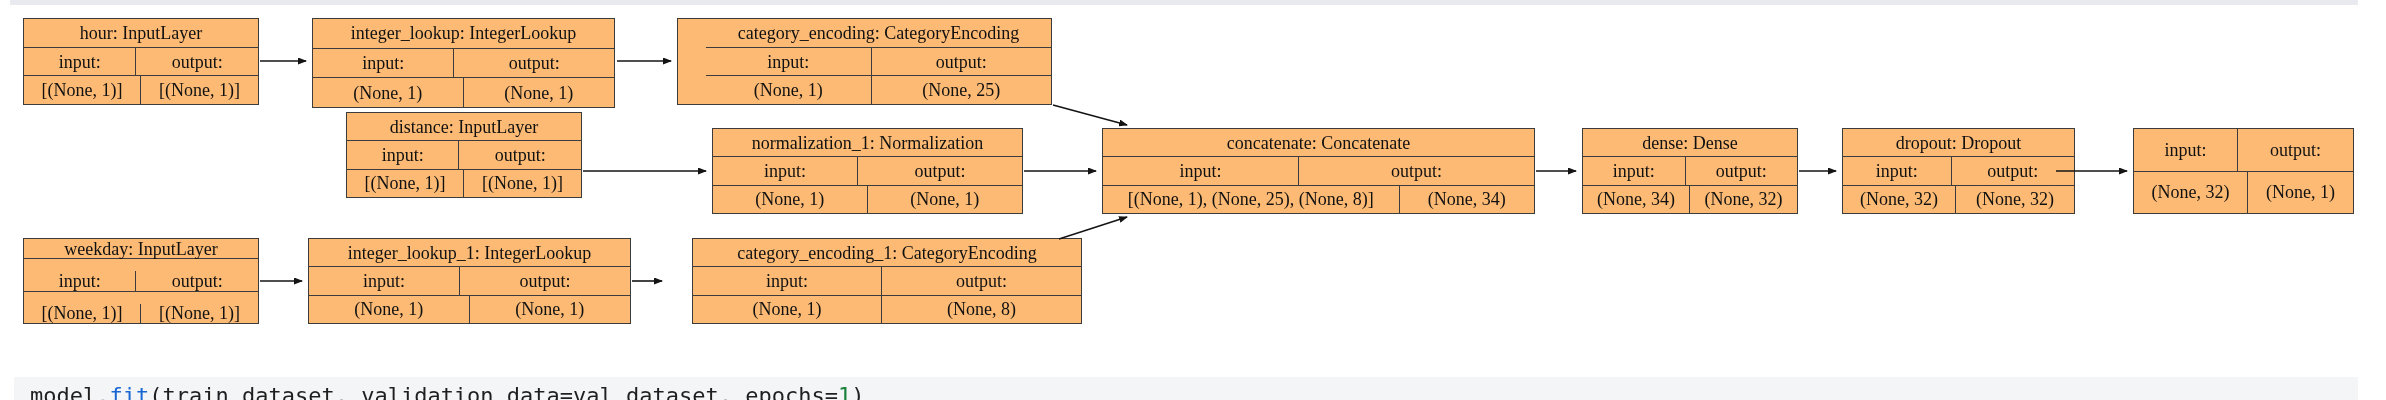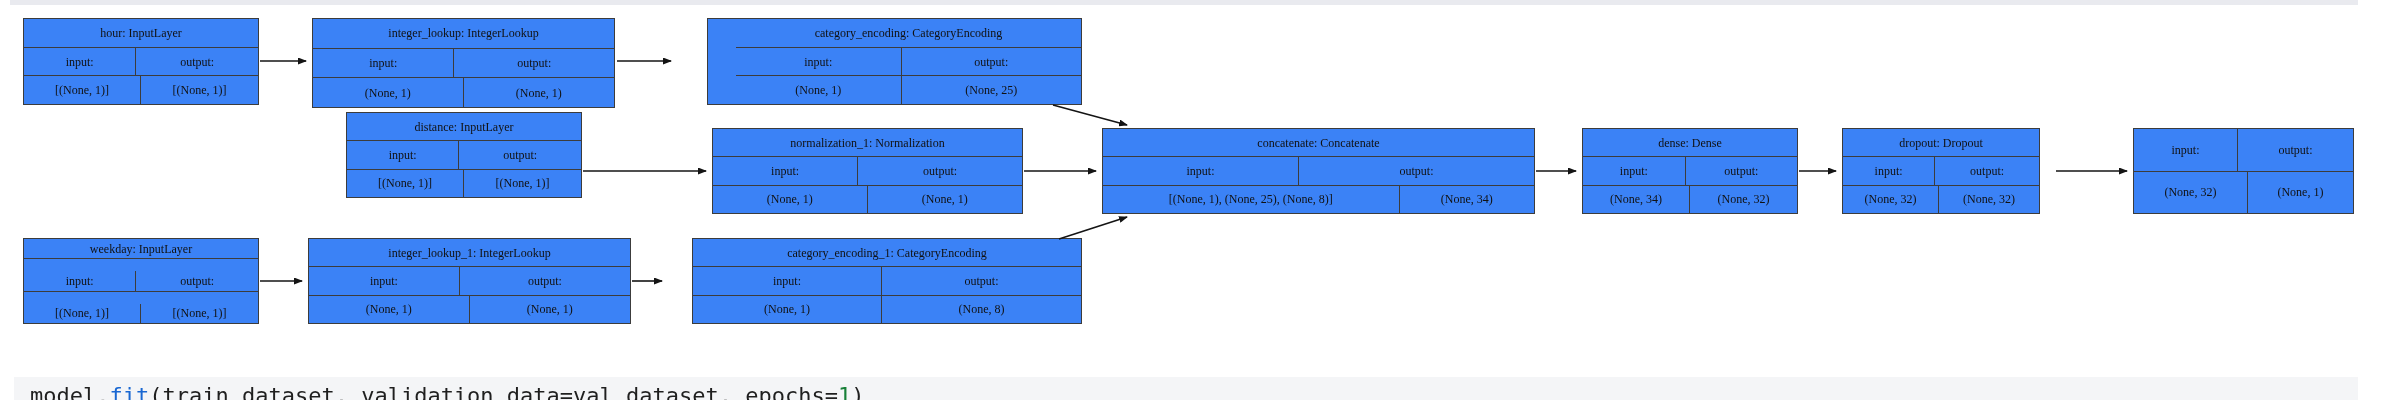--- a/index.html
+++ b/index.html
@@ -14,25 +14,25 @@
 
   .top-strip {
     position: absolute; left: 10px; top: 0; width: 2348px; height: 5px;
     background: #e9eaef;
   }
 
   
   .node {
     position: absolute;
     display: flex; flex-direction: column;
-    background: #3b82f6;
+    background: #fdba74;
     border: 1.5px solid #3c3c3c;
     box-sizing: border-box;
     color: #111111;
-    font-size: 12px;
+    font-size: 18px;
     line-height: 1;
     text-align: right;
   }
   .n-row {
     flex: 1 1 0;
     display: flex;
     align-items: center;
     box-sizing: border-box;
     min-height: 0;
   }
@@ -92,21 +92,21 @@
     <div class="n-row n-io">
       <div class="n-cell first" style="width:47%">input:</div>
       <div class="n-cell rest">output:</div>
     </div>
     <div class="n-row">
       <div class="n-cell first" style="width:50%">(None, 1)</div>
       <div class="n-cell rest">(None, 1)</div>
     </div>
   </div>
 
-  <div class="node" style="left:707px; top:18px; width:375px; height:87px;padding-left:28px;">
+  <div class="node" style="left:677px; top:18px; width:375px; height:87px;padding-left:28px;">
     <div class="n-row n-title">category_encoding: CategoryEncoding</div>
     <div class="n-row n-io">
       <div class="n-cell first" style="width:48%">input:</div>
       <div class="n-cell rest">output:</div>
     </div>
     <div class="n-row">
       <div class="n-cell first" style="width:48%">(None, 1)</div>
       <div class="n-cell rest">(None, 25)</div>
     </div>
   </div>
@@ -152,21 +152,21 @@
     <div class="n-row n-io">
       <div class="n-cell first" style="width:48%">input:</div>
       <div class="n-cell rest">output:</div>
     </div>
     <div class="n-row">
       <div class="n-cell first" style="width:50%">(None, 34)</div>
       <div class="n-cell rest">(None, 32)</div>
     </div>
   </div>
 
-  <div class="node" style="left:1842px; top:128px; width:198px; height:86px;">
+  <div class="node" style="left:1842px; top:128px; width:233px; height:86px;">
     <div class="n-row n-title">dropout: Dropout</div>
     <div class="n-row n-io">
       <div class="n-cell first" style="width:47%">input:</div>
       <div class="n-cell rest">output:</div>
     </div>
     <div class="n-row">
       <div class="n-cell first" style="width:49%">(None, 32)</div>
       <div class="n-cell rest">(None, 32)</div>
     </div>
   </div>

